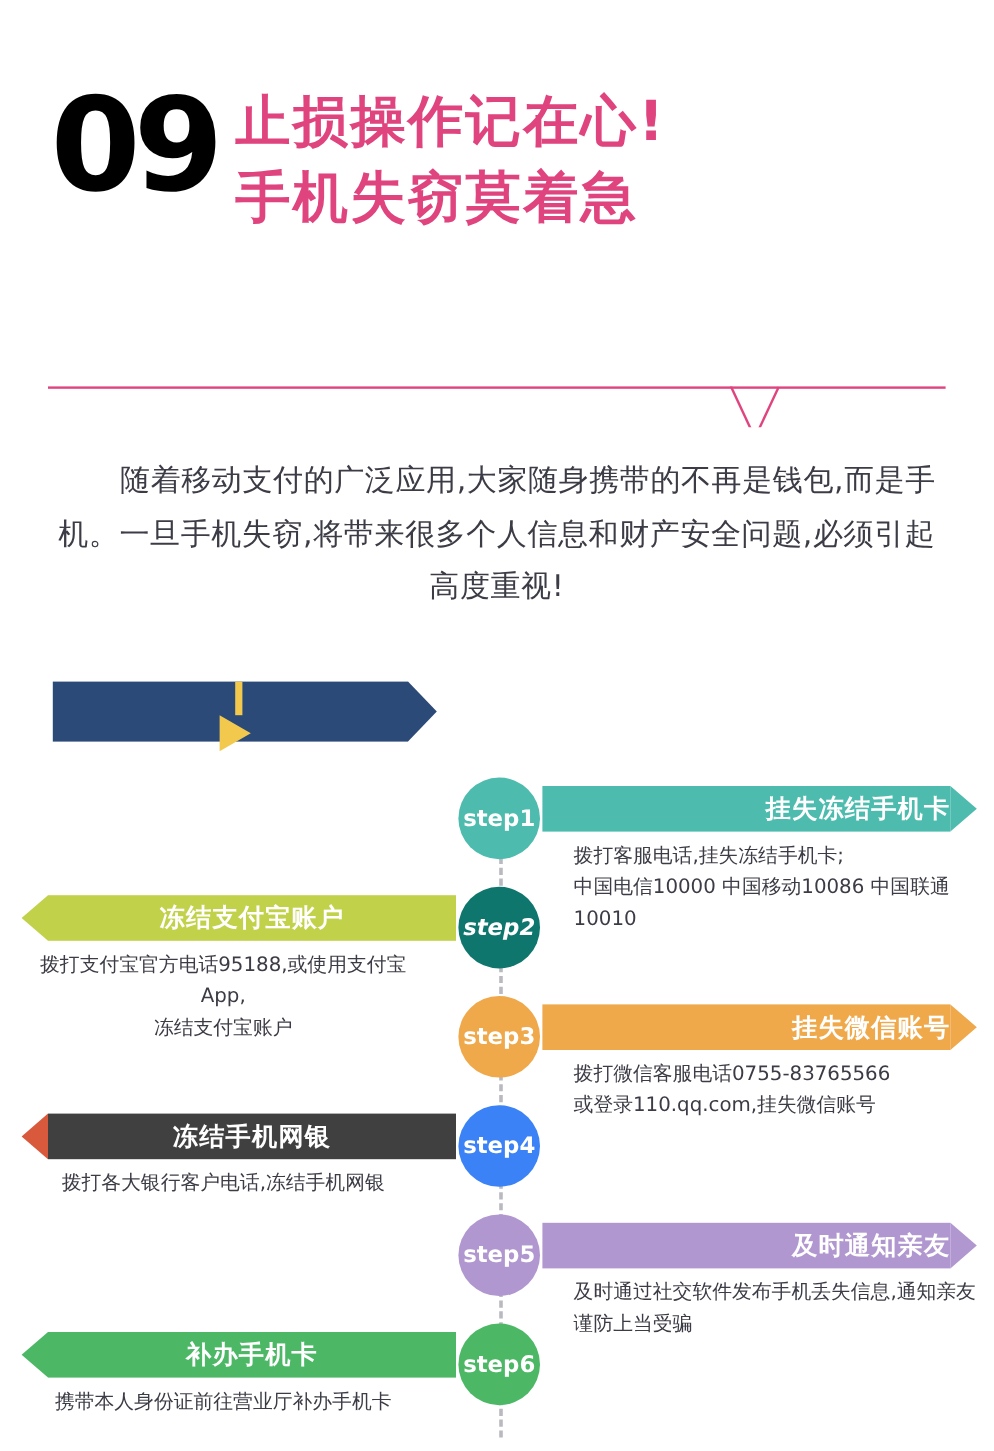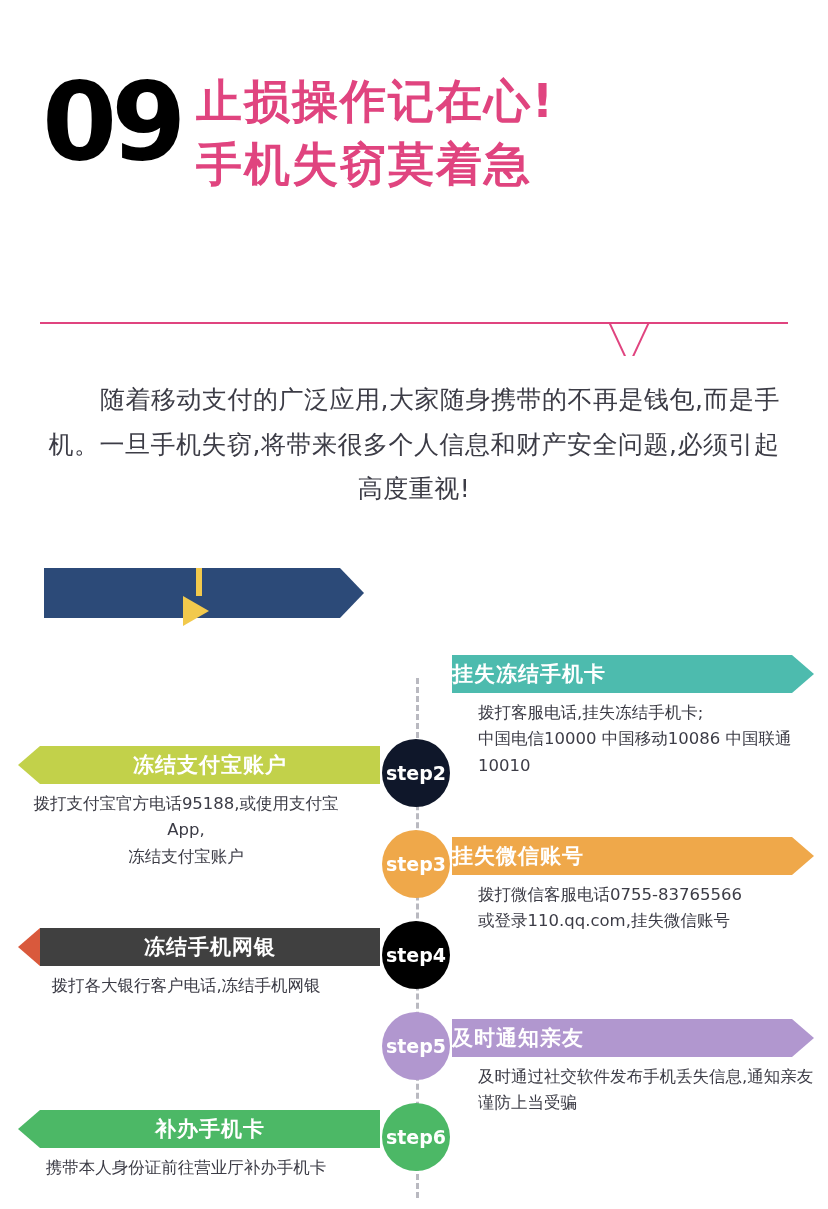--- a/index.html
+++ b/index.html
@@ -193,21 +193,22 @@
     width: 340px;
     display: flex;
     align-items: center;
   }
   .ribbon-r .rib-body {
     position: relative;
     width: 100%;
     height: 38px;
     display: flex;
     align-items: center;
-    justify-content: flex-start;
+    justify-content: flex-end;
+    padding-left: 25px;
   }
   .ribbon-r .rib-body::after {
     content: "";
     position: absolute;
     right: -22px;
     top: 0;
     width: 0;
     height: 0;
     border-top: 19px solid transparent;
     border-bottom: 19px solid transparent;
@@ -283,50 +284,51 @@
 <div class="section-banner" style="background: rgb(44, 74, 120); flex-direction: column;">
   <div class="banner-bar" style="background: rgb(242, 201, 76);"></div>
   <div class="banner-tri" style="border-left-color: rgb(242, 201, 76);"></div>
   <div class="banner-text">基础“六步”法</div>
 </div>
 
 <div class="flow">
   <div class="dashline"></div>
   <div id="steps-host">
       <div class="step-row" style="top: 0px;">
+        <div class="circle" style="background: rgb(77, 187, 174);">step1</div>
         <div class="ribbon-r">
           <div class="rib-body" style="background: rgb(77, 187, 174); color: rgb(77, 187, 174);">
             <span class="rib-label">挂失冻结手机卡</span>
           </div>
         </div>
         <div class="desc desc-r">拨打客服电话,挂失冻结手机卡;
 中国电信10000  中国移动10086  中国联通10010</div>
       </div>
       <div class="step-row" style="top: 91px;">
-        <div class="circle" style="background: #0f172a;">step2</div>
+        <div class="circle" style="background: #0f766e; font-style: italic;">step2</div>
         <div class="ribbon-l">
           <div class="rib-body" style="background: rgb(194, 209, 74); color: rgb(194, 209, 74);">
             <span class="rib-label">冻结支付宝账户</span>
           </div>
         </div>
         <div class="desc desc-l">拨打支付宝官方电话95188,或使用支付宝App,
 冻结支付宝账户</div>
       </div>
       <div class="step-row" style="top: 182px;">
         <div class="circle" style="background: rgb(239, 168, 74);">step3</div>
         <div class="ribbon-r">
           <div class="rib-body" style="background: rgb(239, 168, 74); color: rgb(239, 168, 74);">
             <span class="rib-label">挂失微信账号</span>
           </div>
         </div>
         <div class="desc desc-r">拨打微信客服电话0755-83765566
 或登录110.qq.com,挂失微信账号</div>
       </div>
       <div class="step-row" style="top: 273px;">
-        <div class="circle" style="background: #000000;">step4</div>
+        <div class="circle" style="background: #3b82f6;">step4</div>
         <div class="ribbon-l">
           <div class="rib-body" style="background: #404040; color: rgb(217, 89, 60);">
             <span class="rib-label">冻结手机网银</span>
           </div>
         </div>
         <div class="desc desc-l">拨打各大银行客户电话,冻结手机网银</div>
       </div>
       <div class="step-row" style="top: 364px;">
         <div class="circle" style="background: rgb(177, 151, 207);">step5</div>
         <div class="ribbon-r">

